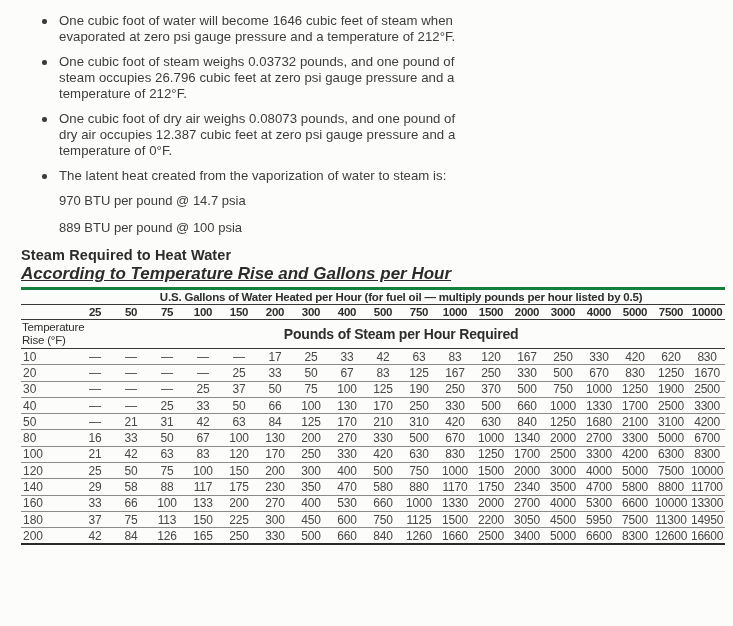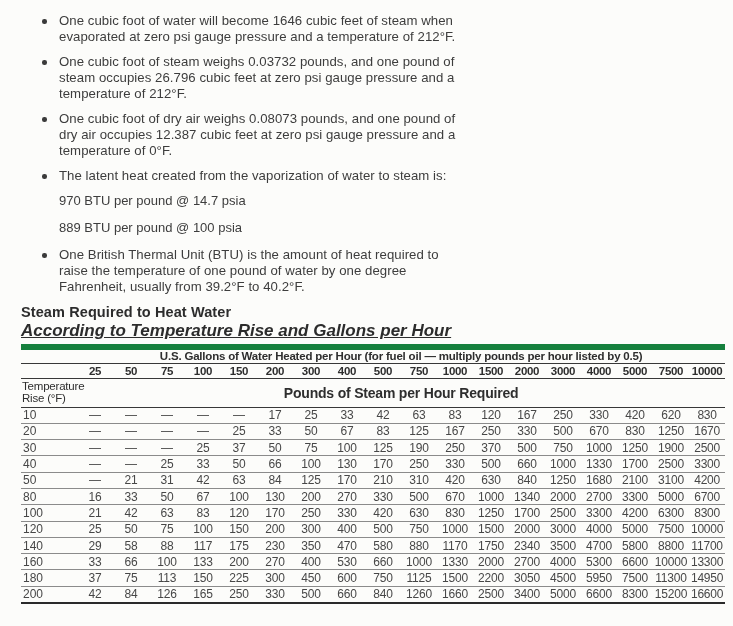--- a/index.html
+++ b/index.html
@@ -40,21 +40,21 @@
     color: #2c2c2c;
     text-decoration: underline;
   }
 
   
   table.steam {
     margin: 3px 0 0 21px;
     width: 704px;
     border-collapse: collapse;
     table-layout: fixed;
-    border-top: 6px solid #15803d;
+    border-top: 3px solid #15803d;
     border-bottom: 2px solid #2a2a2a;
   }
   table.steam td { padding: 0; vertical-align: middle; }
   .r-span td { border-bottom: 1.5px solid #383838; height: 16px; }
   .c-span {
     text-align: center; font-size: 11.5px; font-weight: bold;
     color: #2e2e2e; letter-spacing: -0.2px;
   }
   .r-cols td { border-bottom: 1.5px solid #383838; height: 15px; }
   .c-colhead {
@@ -101,26 +101,20 @@
         <span class="btxt">One cubic foot of dry air weighs 0.08073 pounds, and one pound of
 dry air occupies 12.387 cubic feet at zero psi gauge pressure and a
 temperature of 0°F.</span>
       </div>
       <div class="bullet-item">
         <span class="dot"></span>
         <span class="btxt">The latent heat created from the vaporization of water to steam is:</span>
       </div>
       <div class="plain-line">970 BTU per pound @ 14.7 psia</div>
       <div class="plain-line">889 BTU per pound @ 100 psia</div>
-      <div class="bullet-item">
-        <span class="dot"></span>
-        <span class="btxt">One British Thermal Unit (BTU) is the amount of heat required to
-raise the temperature of one pound of water by one degree
-Fahrenheit, usually from 39.2°F to 40.2°F.</span>
-      </div>
     </div>
 
   <div class="tbl-title">Steam Required to Heat Water</div>
   <div class="tbl-subtitle">According to Temperature Rise and Gallons per Hour</div>
 
   <table class="steam">
     <colgroup>
         <col style="width: 56px;">
         <col style="width: 36px;">
         <col style="width: 36px;">
@@ -416,19 +410,19 @@
           <td class="c-val">500</td>
           <td class="c-val">660</td>
           <td class="c-val">840</td>
           <td class="c-val">1260</td>
           <td class="c-val">1660</td>
           <td class="c-val">2500</td>
           <td class="c-val">3400</td>
           <td class="c-val">5000</td>
           <td class="c-val">6600</td>
           <td class="c-val">8300</td>
-          <td class="c-val">15200</td>
+          <td class="c-val">12600</td>
           <td class="c-val">16600</td>
         </tr>
       </tbody>
   </table>
 
 </div>
 
 </body></html>

